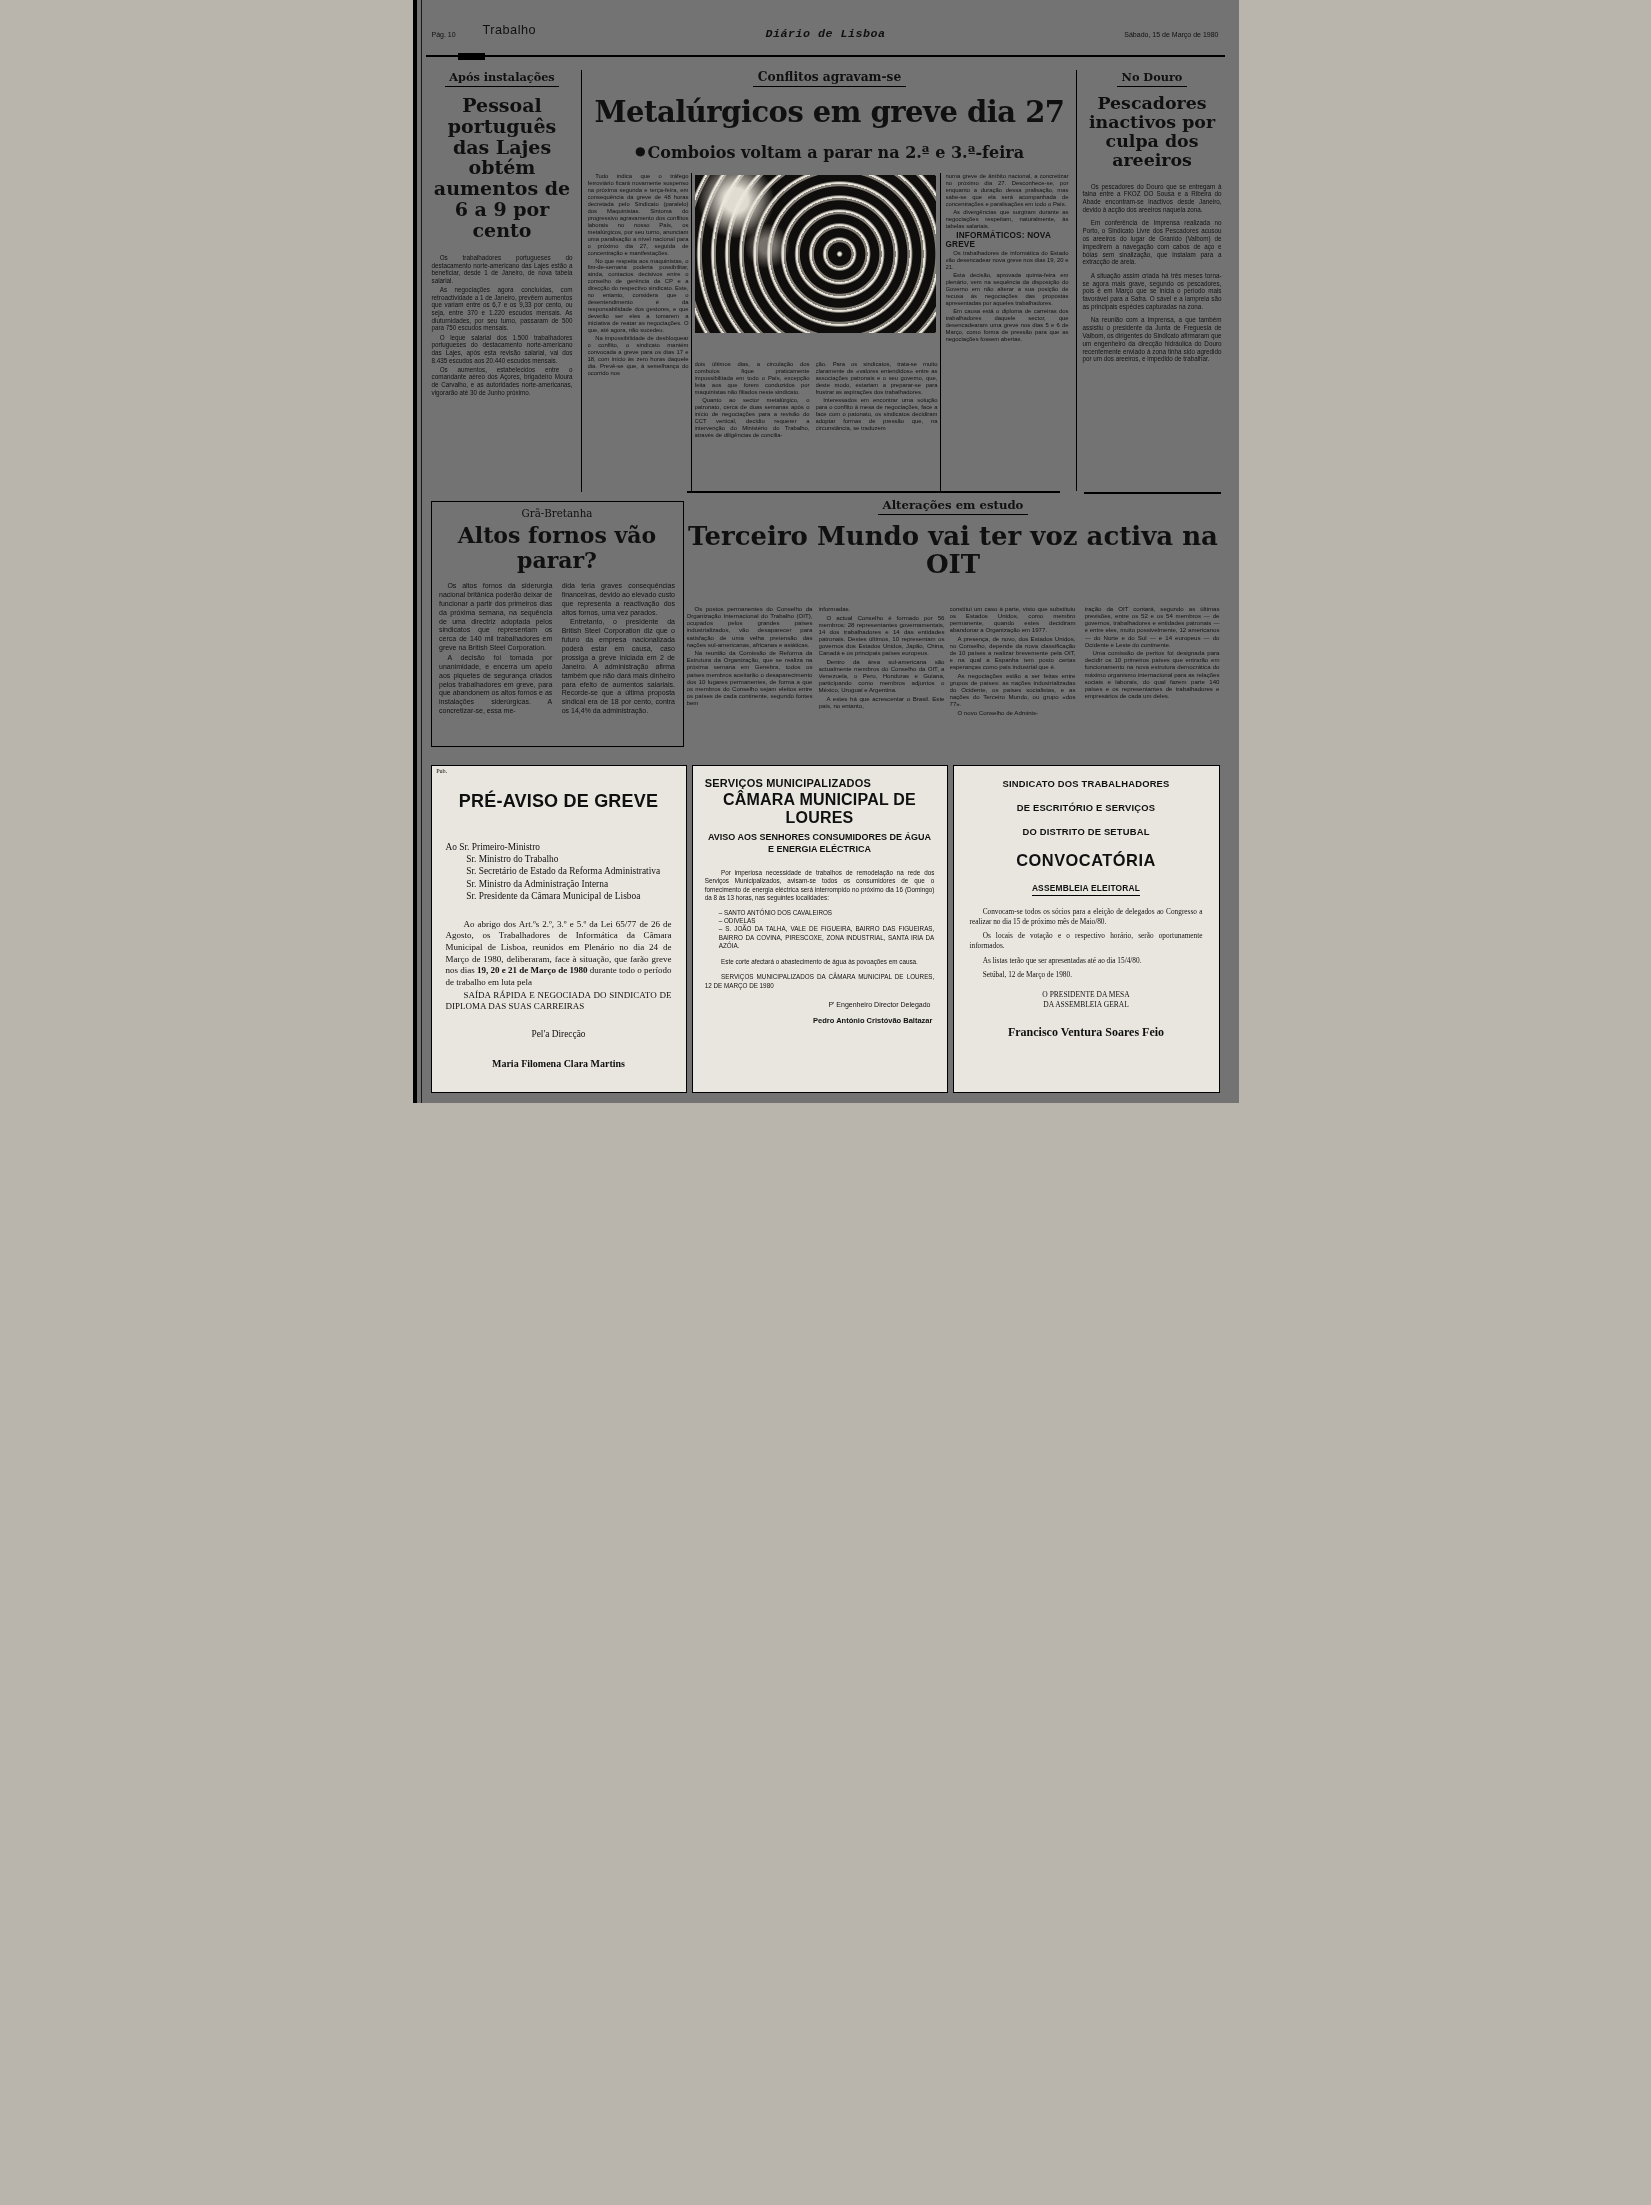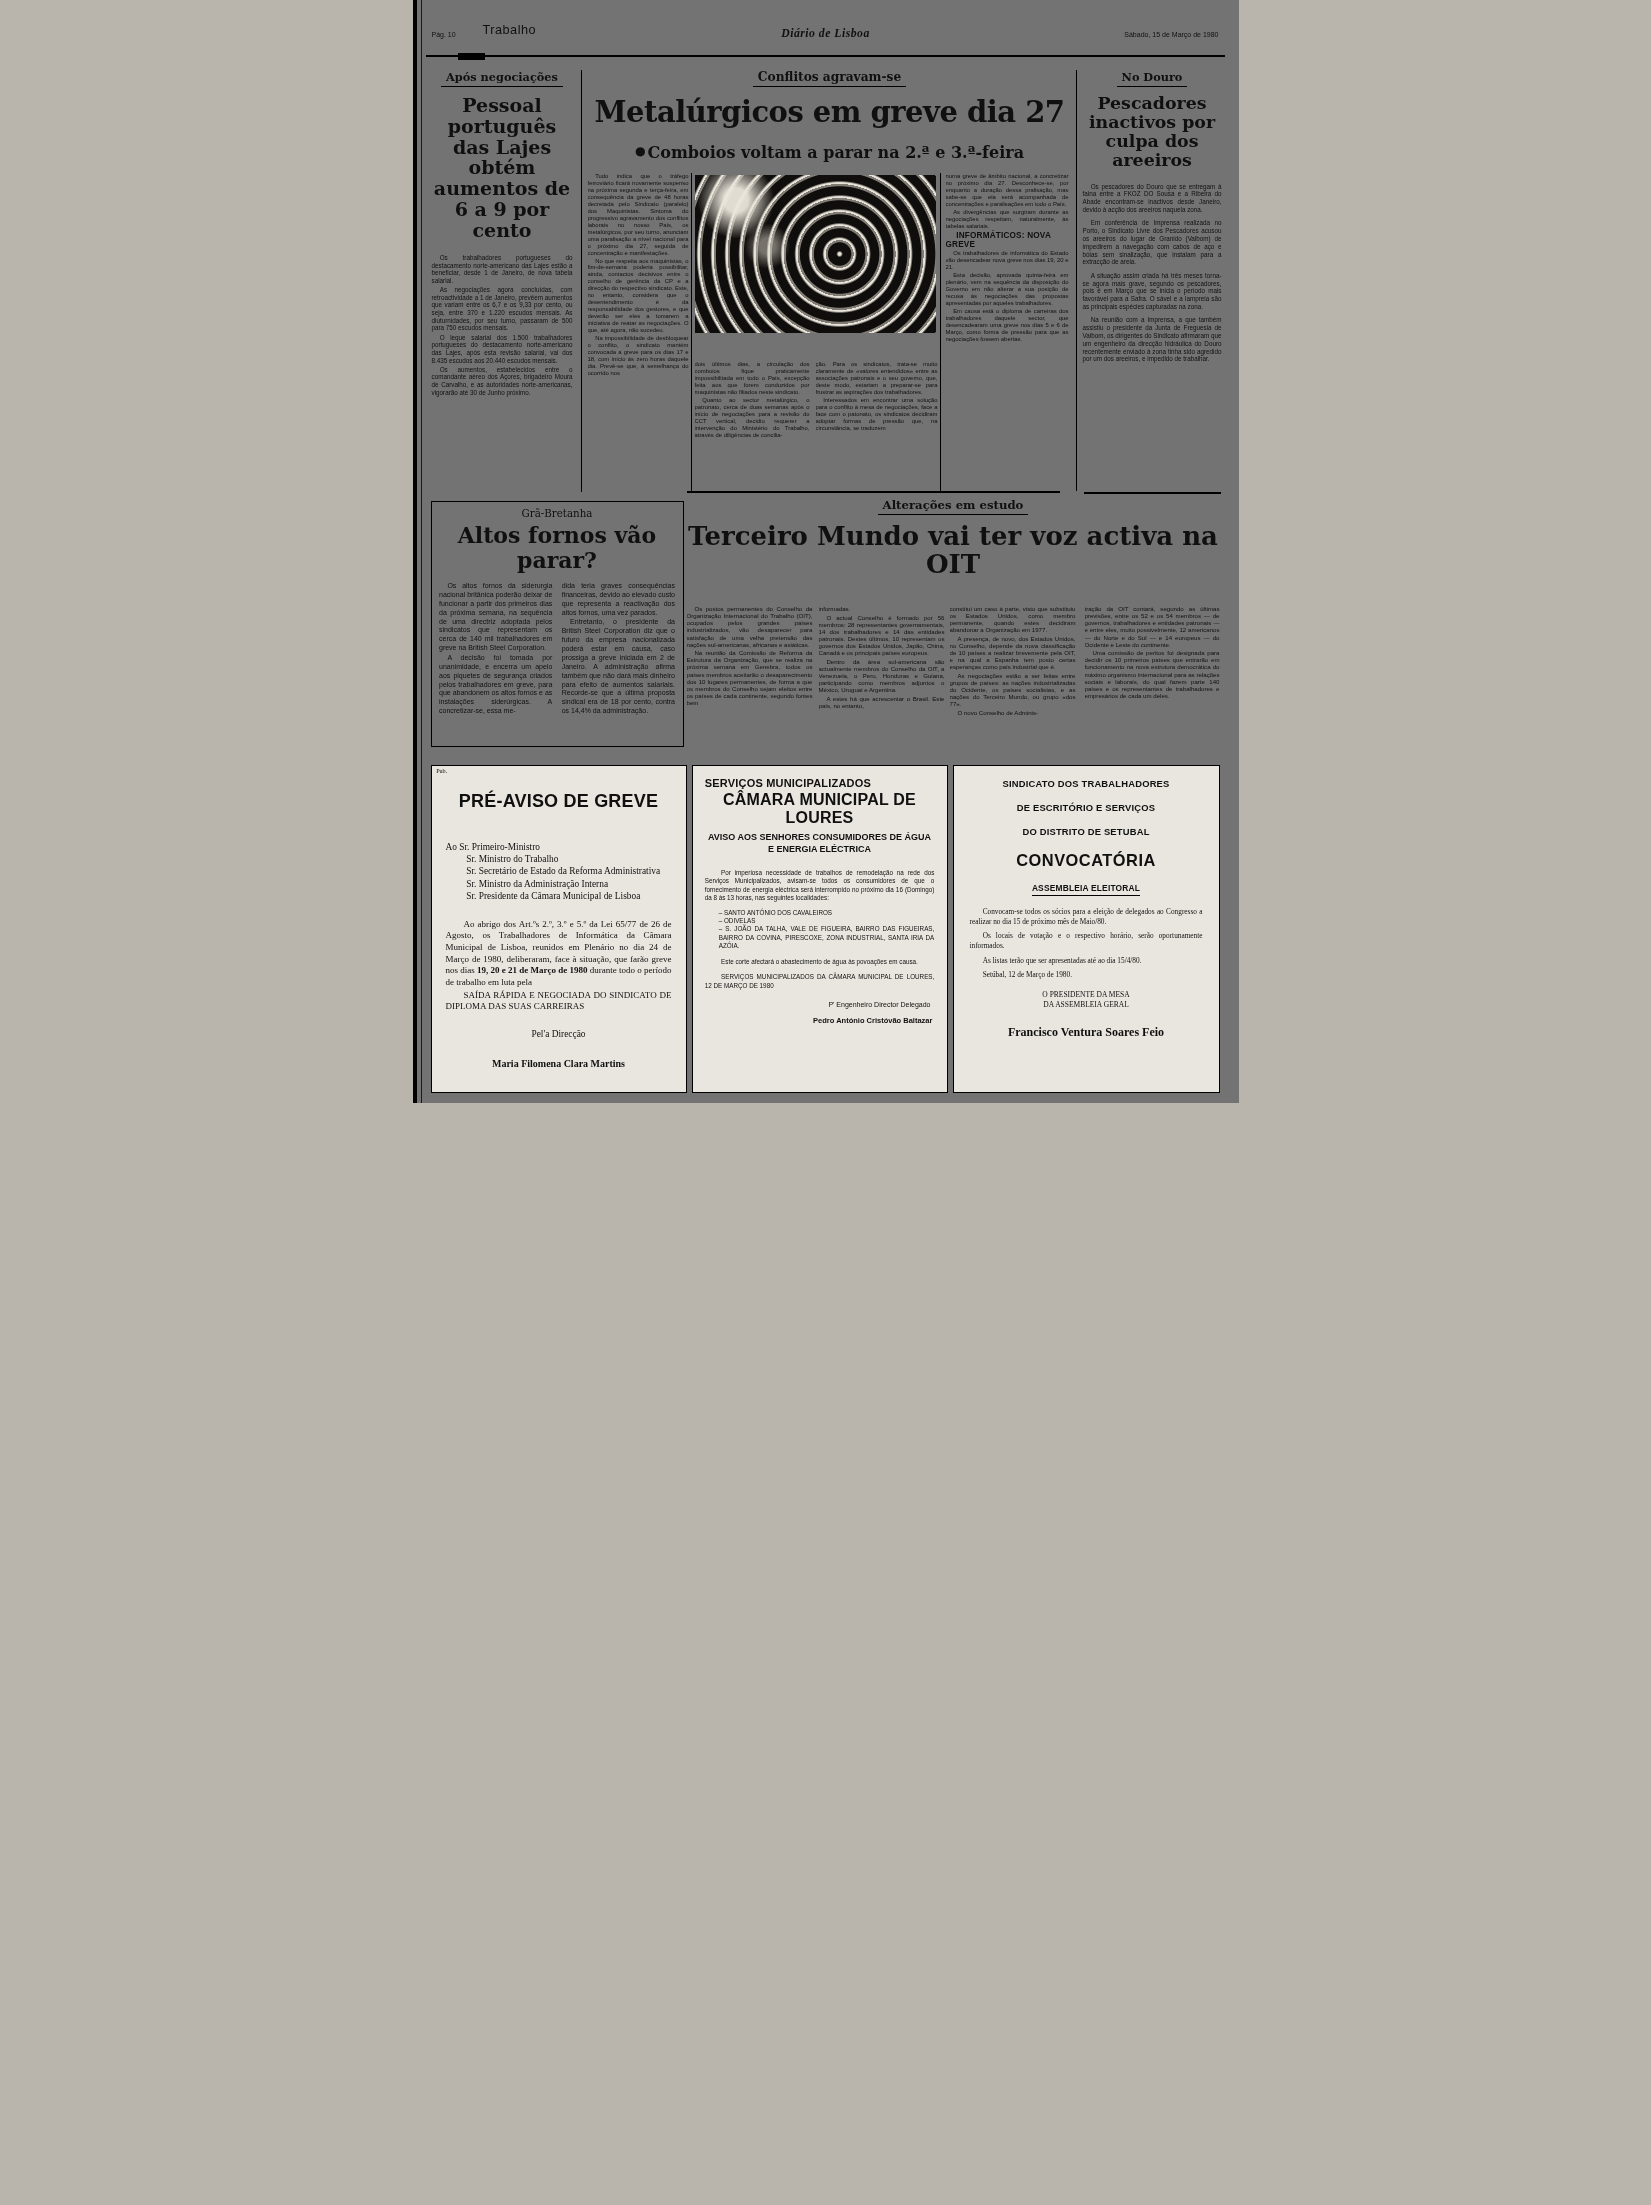--- a/index.html
+++ b/index.html
@@ -10,21 +10,21 @@
     font-family:"Liberation Sans",sans-serif;
   }
   
   .edge-outer{position:absolute;left:0;top:0;width:4.2px;height:100%;background:#000;}
   .edge-inner{position:absolute;left:8px;top:0;width:0.9px;height:100%;background:#1a1a1a;}
 
   
   .pagenum{position:absolute;left:19px;top:31px;font-size:7px;}
   .section-title{position:absolute;left:70px;top:22.5px;font-size:12.7px;letter-spacing:0.5px;}
   .masthead{position:absolute;left:0;right:0;top:27px;text-align:center;
-    font-family:Liberation Serif, serif;font-weight:bold;font-style:italic;font-size:11.7px;letter-spacing:0.5px;}
+    font-family:Liberation Mono, monospace;font-weight:bold;font-style:italic;font-size:11.7px;letter-spacing:0.5px;}
   .issue-date{position:absolute;right:20px;top:31px;font-size:7px;}
   .header-rule{position:absolute;left:13px;top:55px;width:799px;height:1.9px;background:#000;}
   .header-rule-blob{position:absolute;left:45px;top:53px;width:27px;height:6.6px;background:#000;}
 
   
   .kicker{font-family:"DejaVu Serif",serif;font-weight:bold;text-align:center;}
   .kicker .k-inner{display:inline-block;border-bottom:1.4px solid #000;padding:0 4.7px 2.3px;}
   .headline{font-family:"DejaVu Serif",serif;font-weight:bold;text-align:center;line-height:1.1;}
   .bodytext{text-align:justify;}
   .bodytext p{margin:0 0 0.9px 0;text-indent:1.3em;}
@@ -135,21 +135,21 @@
   <div class="edge-inner"></div>
 
   <div class="pagenum">Pág. 10</div>
   <div class="section-title">Trabalho</div>
   <div class="masthead">Diário de Lisboa</div>
   <div class="issue-date">Sábado, 15 de Março de 1980</div>
   <div class="header-rule"></div>
   <div class="header-rule-blob"></div>
 
   <div class="a-lajes">
-    <div class="kicker"><span class="k-inner">Após negociações</span></div>
+    <div class="kicker"><span class="k-inner">Após instalações</span></div>
     <div class="headline">Pessoal português das Lajes obtém aumentos de 6 a 9 por cento</div>
     <div class="bodytext">
       <p>Os trabalhadores portugueses do destacamento norte-americano das Lajes estão a beneficiar, desde 1 de Janeiro, de nova tabela salarial.</p>
       <p>As negociações agora concluídas, com retroactividade a 1 de Janeiro, prevêem aumentos que variam entre os 6,7 e os 9,33 por cento, ou seja, entre 370 e 1.220 escudos mensais. As diuturnidades, por seu turno, passaram de 500 para 750 escudos mensais.</p>
       <p>O leque salarial dos 1.500 trabalhadores portugueses do destacamento norte-americano das Lajes, após esta revisão salarial, vai dos 8.435 escudos aos 20.440 escudos mensais.</p>
       <p>Os aumentos, estabelecidos entre o comandante aéreo dos Açores, brigadeiro Moura de Carvalho, e as autoridades norte-americanas, vigorarão até 30 de Junho próximo.</p>
     </div>
   </div>
 
   <div class="vrule" style="left:168px;top:70px;height:422px;"></div>

